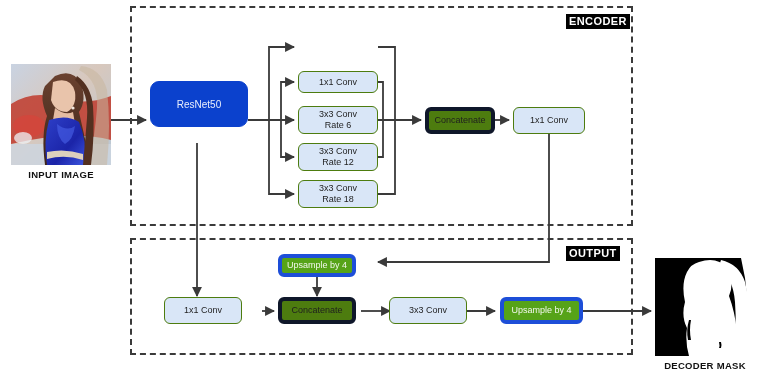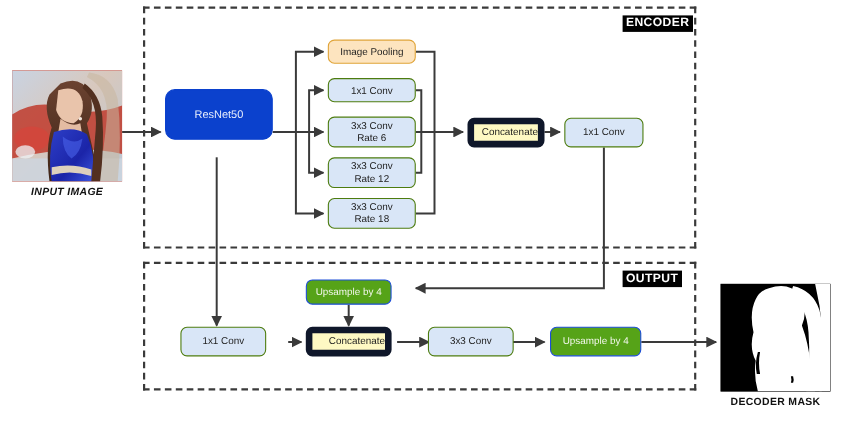--- a/index.html
+++ b/index.html
@@ -63,28 +63,27 @@
     color: #e8eefc;
     border-radius: 9px;
     font-size: 10px;
   }
   .node.amber {
     background: #fde4bf;
     border: 1.4px solid #e0a438;
     color: #1f1f1f;
   }
   .node.gold {
-    background: #fef9c3;
-    border: 6px solid #0f172a;
+    background: #4d7c0f;
+    border: 4px solid #0f172a;
     color: #1f1f1f;
-    justify-content: flex-end;
   }
   .node.green {
     background: #56a318;
-    border: 1px solid #1d4ed8;
+    border: 4px solid #1d4ed8;
     color: #f2f7ec;
   }
   .media-caption {
     position: absolute;
     font-size: 9.5px;
     font-weight: bold;
     color: #111111;
     letter-spacing: 0.3px;
     text-align: center;
     white-space: nowrap;
@@ -179,29 +178,26 @@
       <path d="M 44 12 Q 62 4 70 20 Q 76 36 68 48 Q 72 66 80 101 L 34 101 Q 30 70 36 52 Q 28 34 34 22 Z" fill="url(#hair)"></path>
       <path d="M 42 18 Q 60 12 64 28 Q 66 42 56 48 Q 44 48 40 36 Z" fill="#e9c4ab"></path>
       <path d="M 44 44 Q 54 52 62 48 L 64 60 Q 52 64 42 56 Z" fill="#e4bca2"></path>
       <path d="M 38 56 Q 56 50 68 58 Q 76 76 74 101 L 36 101 Q 32 78 38 56 Z" fill="url(#dress)"></path>
       <path d="M 46 60 Q 56 68 64 62 Q 62 76 54 80 Q 46 74 46 60 Z" fill="#4a63ea" opacity="0.6"></path>
       <path d="M 36 88 Q 54 84 72 90 L 72 96 Q 54 90 36 95 Z" fill="#ddd0bd"></path>
       <path d="M 64 16 Q 78 28 76 54 Q 74 78 72 101 L 80 101 Q 84 70 82 42 Q 80 22 66 12 Z" fill="#533020"></path>
       <circle cx="62" cy="44" r="1.6" fill="#f2e6dd"></circle>
     </svg>
   </div>
-  <div class="media-caption" style="left:11px; top:169px; width:100px;font-style:italic;">INPUT IMAGE</div>
+  <div class="media-caption" style="left:11px; top:169px; width:100px;">INPUT IMAGE</div>
 
   <div class="node blue-strong" style="left:150px; top:81px; width:98px; height:46px;">
     <span>ResNet50</span>
   </div>
 
-  <div class="node amber" style="left:298px; top:36px; width:80px; height:22px;">
-    <span>Image Pooling</span>
-  </div>
 
   <div class="node blue-light" style="left:298px; top:71px; width:80px; height:22px;">
     <span>1x1 Conv</span>
   </div>
 
   <div class="node blue-light" style="left:298px; top:106px; width:80px; height:28px;">
     <span>3x3 Conv
 Rate 6</span>
   </div>
 

